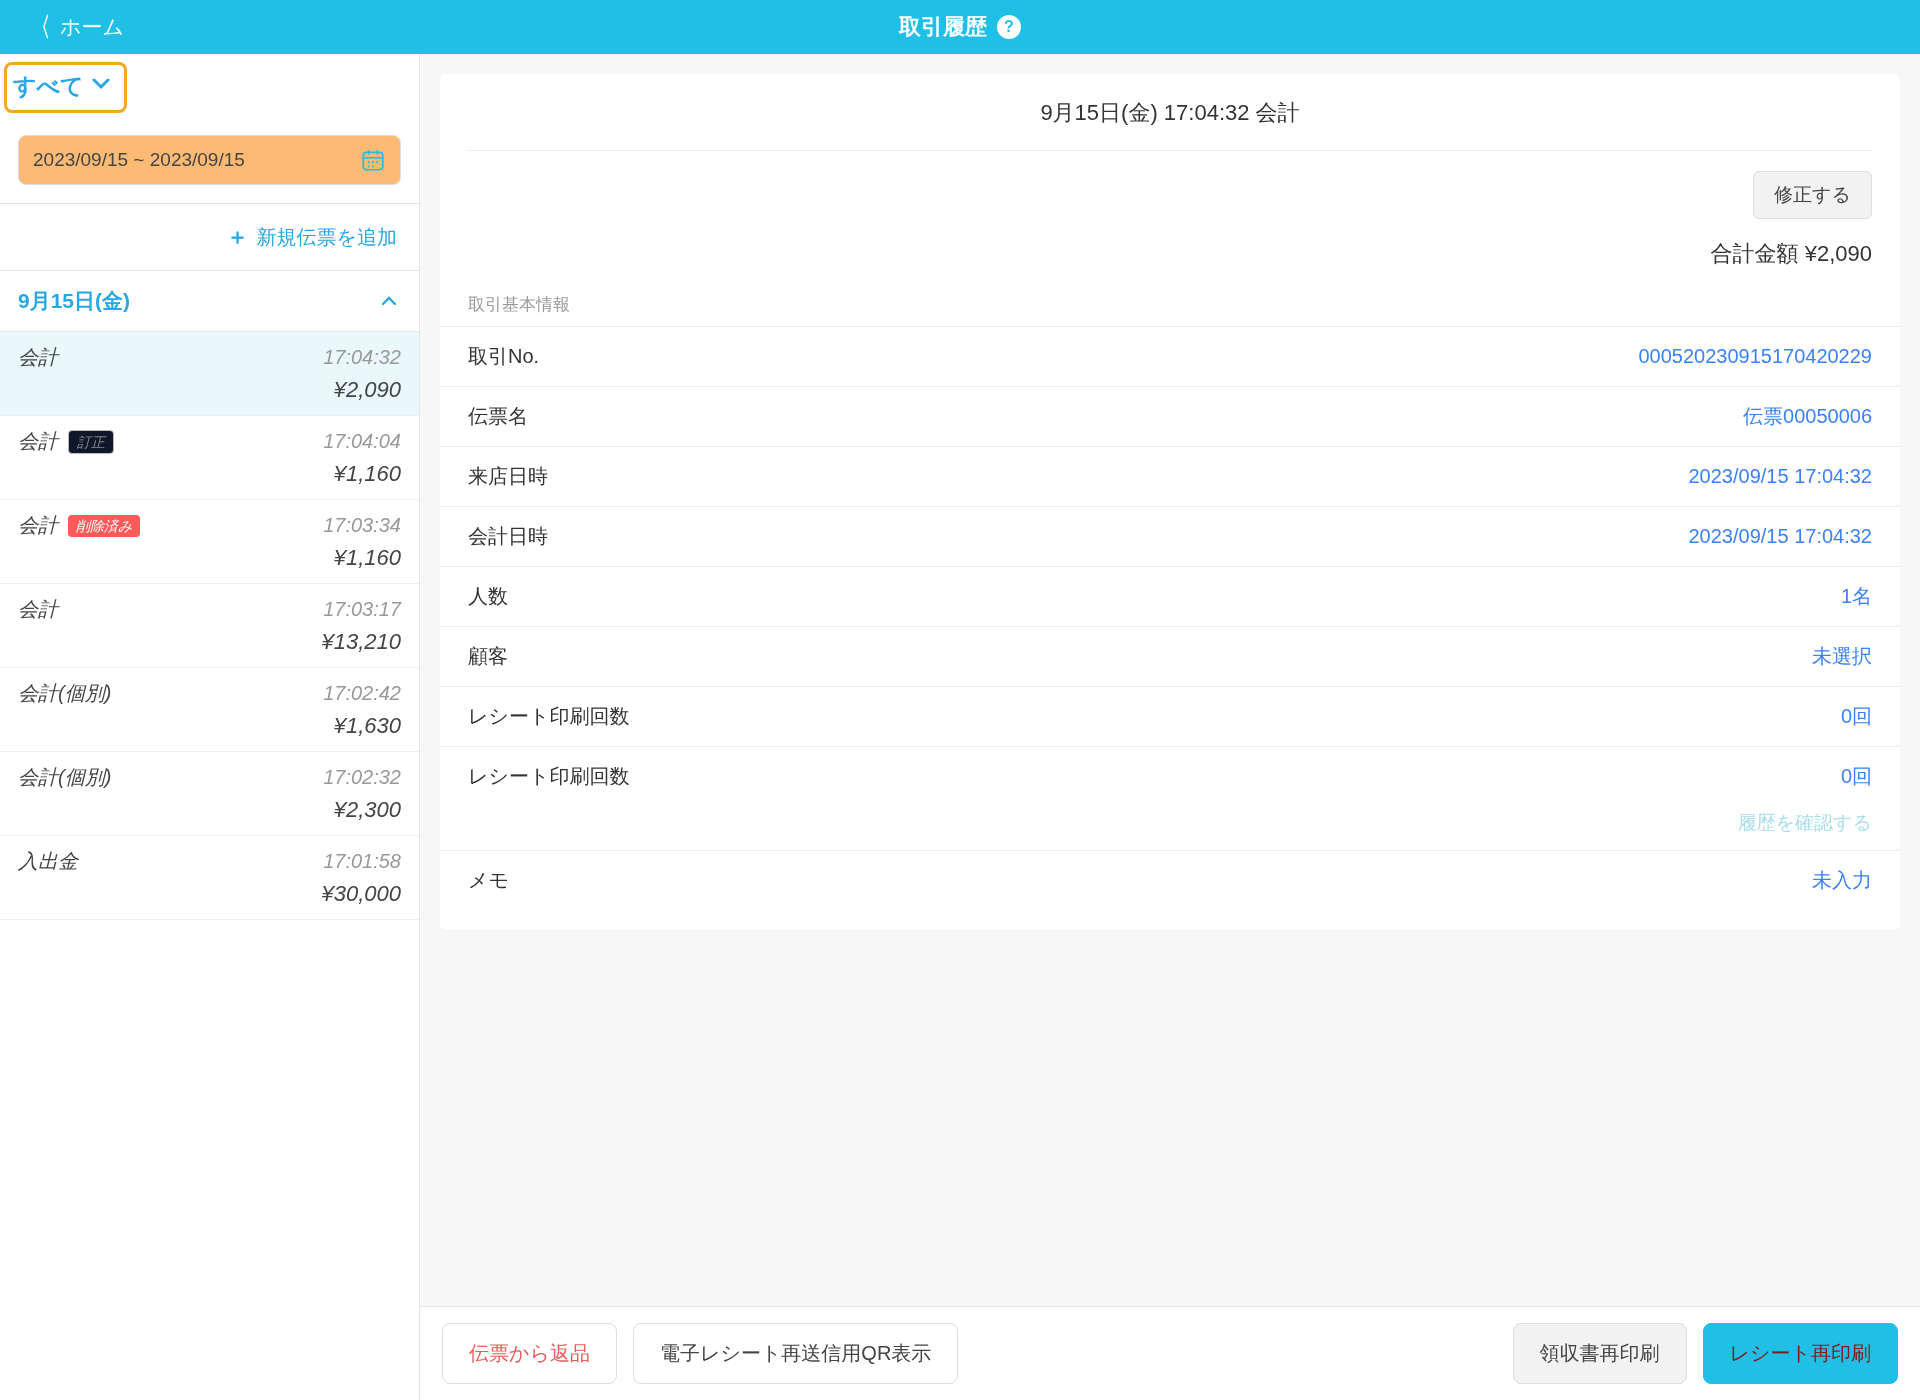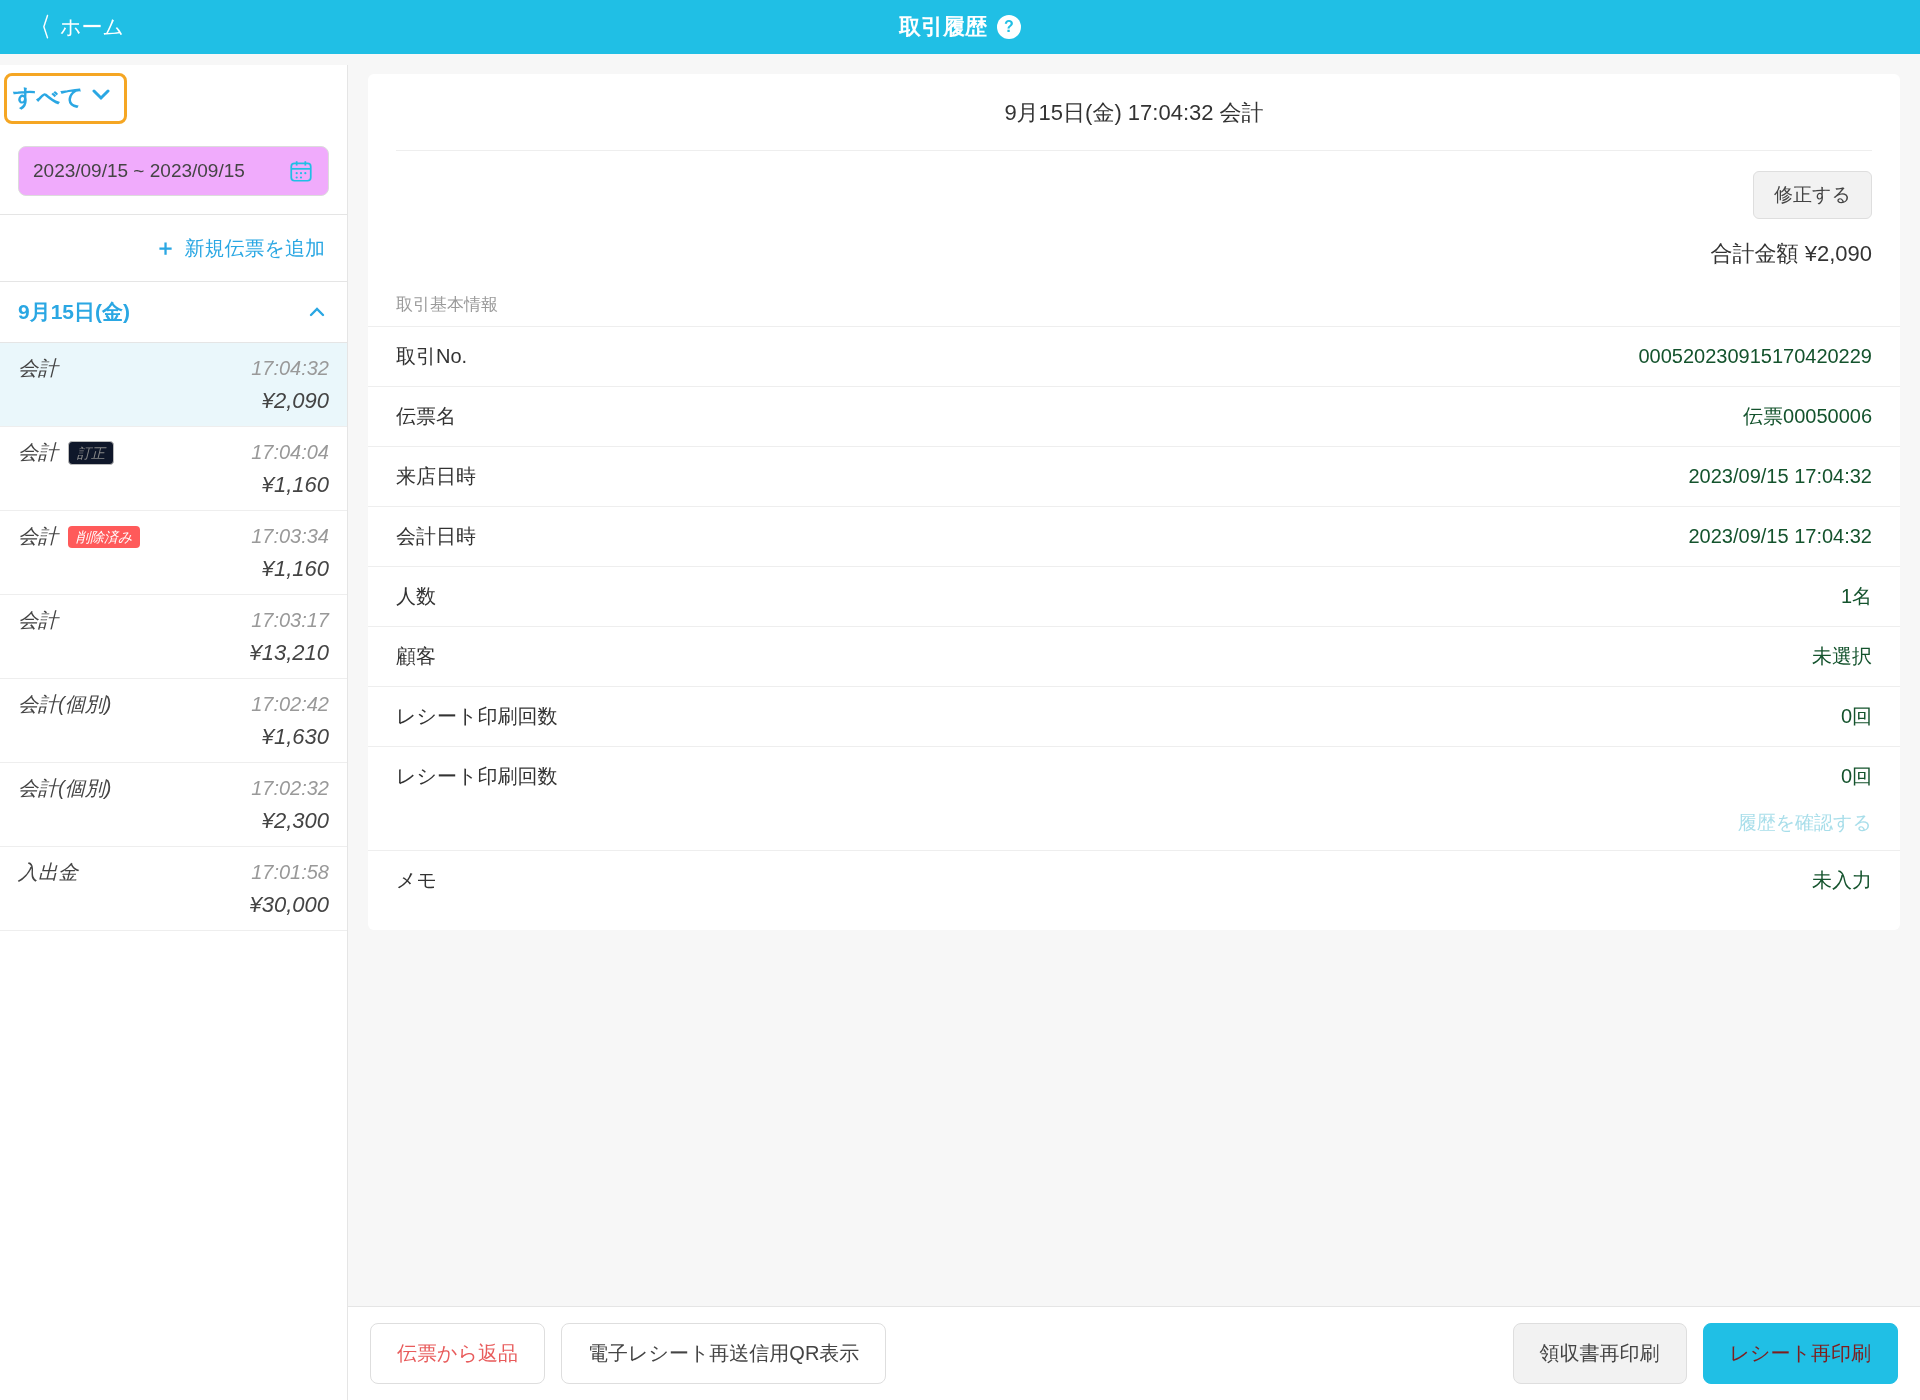--- a/index.html
+++ b/index.html
@@ -52,27 +52,26 @@
   background: #fff;
   color: #20bfe5;
   border-radius: 50%;
   font-size: 16px;
   font-weight: 800;
 }
 
 
 .wrap { display: flex; height: calc(100% - 54px); }
 .sidebar {
-  width: 348px;
+  width: 420px;
   background: #fff;
   border-right: 1px solid #e5e5e5;
   display: flex;
   flex-direction: column;
   overflow: hidden;
-  margin-top: 11px;
 }
 .main {
   flex: 1;
   background: #f7f7f7;
   display: flex;
   flex-direction: column;
   overflow: hidden;
 }
 
 
@@ -100,21 +99,21 @@
 .date-input {
   margin-top: 16px;
   border: 1px solid #dcdcdc;
   border-radius: 8px;
   padding: 11px 14px;
   display: flex;
   align-items: center;
   justify-content: space-between;
   font-size: 19px;
   color: #444;
-  background: #f0abfc;
+  background: #fdba74;
 }
 .date-input .cal-icon {
   color: #20bfe5;
   font-size: 22px;
 }
 .add-slip {
   border-top: 1px solid #e5e5e5;
   border-bottom: 1px solid #e5e5e5;
   padding: 18px 22px 18px 0;
   text-align: right;
@@ -219,21 +218,21 @@
 .info-row {
   display: flex;
   justify-content: space-between;
   align-items: center;
   padding: 16px 28px;
   font-size: 20px;
   border-top: 1px solid #eee;
   gap: 40px;
 }
 .info-row .label { color: #333; }
-.info-row .value { color: #14532d; }
+.info-row .value { color: #3b82f6; }
 .sub-link {
   text-align: right;
   padding: 4px 28px 14px 28px;
 }
 .sub-link span { color: #a8deea; font-size: 19px; }
 
 
 .bottom-bar {
   background: #fff;
   border-top: 1px solid #e5e5e5;

